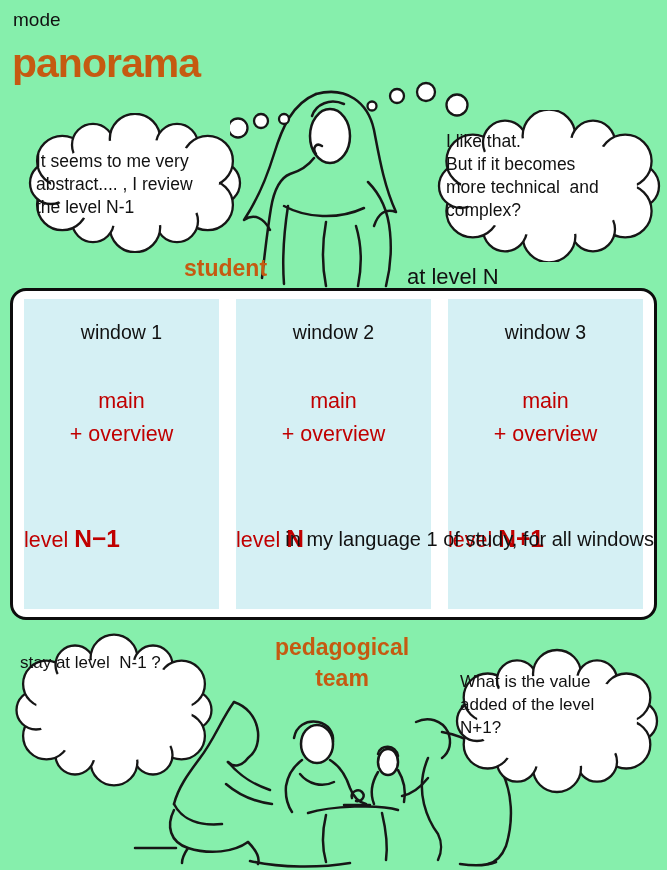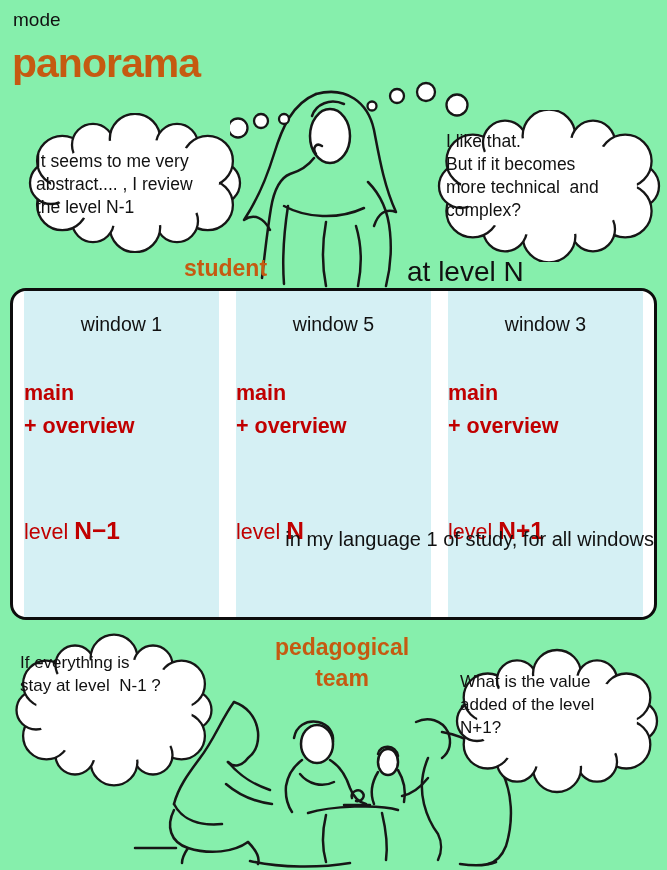--- a/index.html
+++ b/index.html
@@ -24,34 +24,34 @@
   .big-title{left:12px;top:40px;font-size:41px;font-weight:bold;color:var(--accent-orange);letter-spacing:-1px}
 
   .bubble-text{position:absolute;font-size:17px;line-height:23px;z-index:3}
   .bubble-text span{display:block;white-space:pre}
   .bt-1{left:36px;top:150px;width:188px;font-size:17.5px}
   .bt-2{left:446px;top:130px;width:208px;font-size:17.5px}
   .bt-3{left:20px;top:651px;width:188px}
   .bt-4{left:460px;top:670px;width:192px}
 
   .student-label{left:184px;top:255px;font-size:23px;font-weight:bold;color:var(--accent-orange);z-index:4}
-  .at-level-label{left:407px;top:256px;font-size:28px;z-index:4}
+  .at-level-label{left:407px;top:264px;font-size:22px;z-index:4}
 
   .panorama-box{
     left:10px;top:288px;width:647px;height:332px;background:#fff;
     border:3px solid #0d0d0d;border-radius:16px;z-index:2;
-    display:flex;gap:17px;padding:0 11px;
+    display:flex;gap:17px;padding:8px 11px;
   }
   .win-panel{position:relative;flex:1;background:var(--panel-blue);overflow:hidden}
   .win-peach{position:absolute;inset:0;background:var(--panel-peach);
     -webkit-clip-path:polygon(0 0,100% 0,100% 25%,0 77%);
     clip-path:polygon(0 0,100% 0,100% 25%,0 77%)}
   .win-panel>div{position:relative}
   .w-title{position:absolute;left:0;right:0;top:22px;text-align:center;font-size:19.5px}
-  .w-main{position:absolute;left:0;right:0;top:63px;font-size:21.5px;line-height:33px;font-weight:bold;color:var(--accent-red)}
+  .w-main{position:absolute;left:0;right:0;top:63px;text-align:center;font-size:21.5px;line-height:33px;font-weight:normal;color:var(--accent-red)}
   .w-level{position:absolute;left:0;right:0;top:137px;text-align:left;font-size:21.5px;color:var(--accent-red)}
   .w-level b{font-size:24.5px}
   .box-footer{position:absolute;left:0;right:0;top:237px;text-align:right;font-size:20px;color:var(--ink)}
 
   .team-label{left:252px;top:632px;width:180px;text-align:center;font-size:23px;font-weight:bold;
     color:var(--accent-orange);line-height:31px;z-index:4}
   .team-label span{display:block}
 
   .cloud{position:absolute;z-index:2}
   .trail{position:absolute;z-index:1}
@@ -146,21 +146,21 @@
         <span>main</span><br>
         <span>+ overview</span>
       </div>
       <div class="w-level">
         <span style="white-space:pre">level </span><b>N−1</b>
       </div>
     </div>
 
     <div class="win-panel">
       <div class="win-peach"></div>
-      <div class="w-title">window 5</div>
+      <div class="w-title">window 2</div>
       <div class="w-main">
         <span>main</span><br>
         <span>+ overview</span>
       </div>
       <div class="w-level">
         <span style="white-space:pre">level </span><b>N</b>
       </div>
     </div>
 
     <div class="win-panel">
@@ -192,21 +192,20 @@
       <circle cx="36.5" cy="104.0" r="23.4" fill="#fff" stroke="#161616" stroke-width="2.3"></circle>
       <circle cx="26.0" cy="78.0" r="19.5" fill="#fff" stroke="#161616" stroke-width="2.3"></circle>
       <circle cx="36.5" cy="52.0" r="23.4" fill="#fff" stroke="#161616" stroke-width="2.3"></circle>
       <circle cx="65.0" cy="33.0" r="19.5" fill="#fff" stroke="#161616" stroke-width="2.3"></circle>
       <circle cx="104.0" cy="26.0" r="23.4" fill="#fff" stroke="#161616" stroke-width="2.3"></circle>
       <circle cx="143.0" cy="33.0" r="19.5" fill="#fff" stroke="#161616" stroke-width="2.3"></circle>
       <circle cx="171.5" cy="52.0" r="23.4" fill="#fff" stroke="#161616" stroke-width="2.3"></circle>
       <ellipse cx="104" cy="78" rx="78" ry="52" fill="#fff"></ellipse>
     </svg>
   <div class="bubble-text bt-3">
-    <span>If everything is</span>
     <span>stay at level  N-1 ?</span>
   </div>
 
   <svg class="cloud" style="left:451px;top:648px" width="212" height="146">
       <circle cx="186.0" cy="73.0" r="20.0" fill="#fff" stroke="#161616" stroke-width="2.3"></circle>
       <circle cx="175.3" cy="96.5" r="24.0" fill="#fff" stroke="#161616" stroke-width="2.3"></circle>
       <circle cx="146.0" cy="113.7" r="20.0" fill="#fff" stroke="#161616" stroke-width="2.3"></circle>
       <circle cx="106.0" cy="120.0" r="24.0" fill="#fff" stroke="#161616" stroke-width="2.3"></circle>
       <circle cx="66.0" cy="113.7" r="20.0" fill="#fff" stroke="#161616" stroke-width="2.3"></circle>
       <circle cx="36.7" cy="96.5" r="24.0" fill="#fff" stroke="#161616" stroke-width="2.3"></circle>

